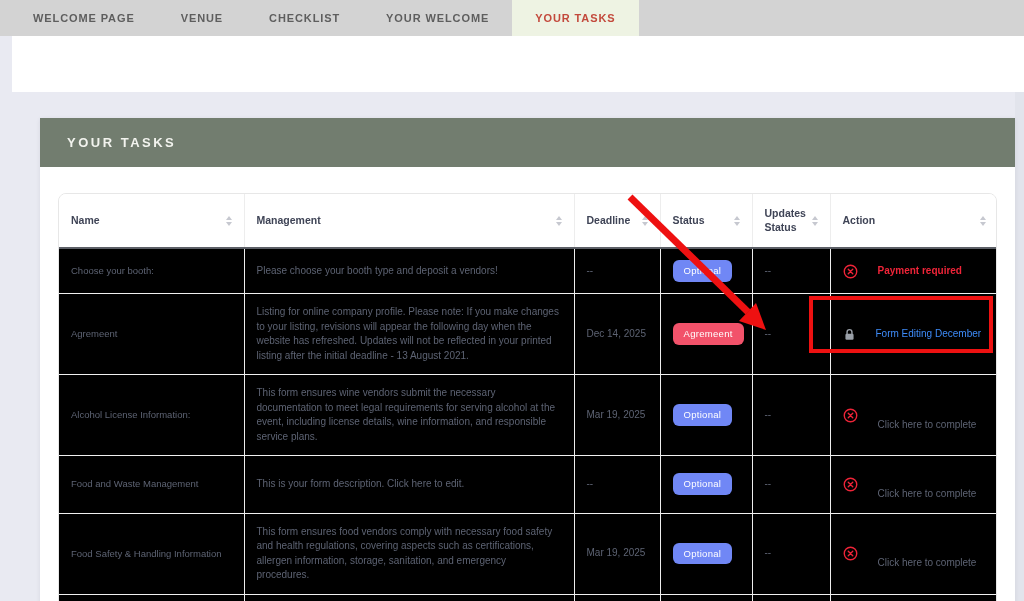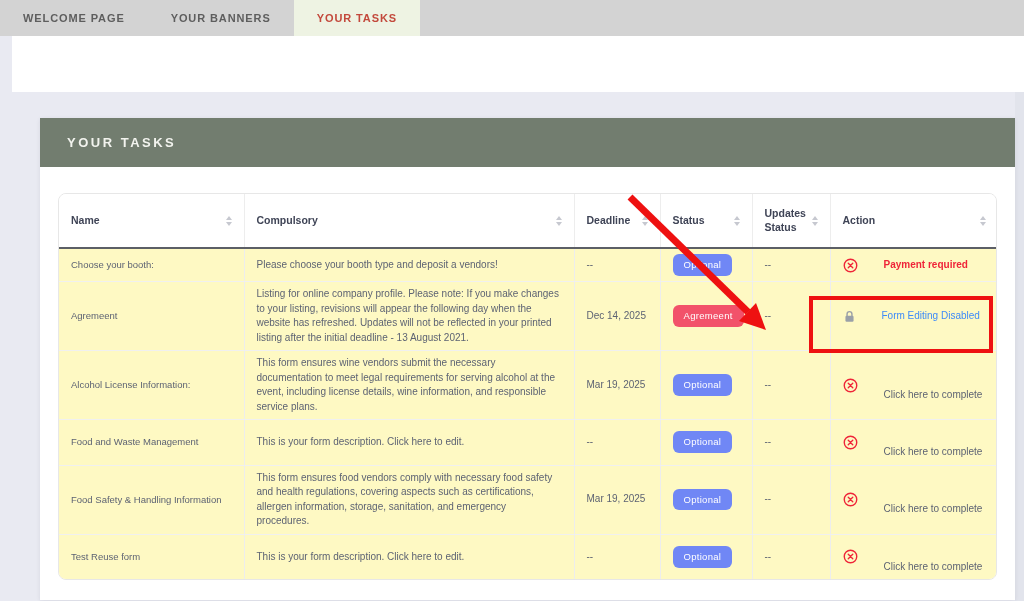--- a/index.html
+++ b/index.html
@@ -9,21 +9,21 @@
     overflow: hidden;
     background: #e9eaf2;
     font-family: "Liberation Sans", sans-serif;
   }
 
   
   .tabbar {
     position: absolute; top: 0; left: 0; right: 0; height: 36px;
     background: #d3d3d3;
     display: flex; align-items: stretch;
-    padding-left: 0;
+    padding-left: 10px;
   }
   .tab {
     display: flex; align-items: center;
     padding: 0 23px;
     font-size: 11px; font-weight: bold; letter-spacing: 0.9px;
     color: #5e5e5e; cursor: pointer; white-space: nowrap;
   }
   .tab.active { background: #eef3e3; color: #c3493c; }
 
   .top-white { position: absolute; top: 36px; left: 12px; right: 0; height: 56px; background: #ffffff; }
@@ -68,37 +68,37 @@
     background: #ffffff;
   }
   .th-inner { display: flex; align-items: center; justify-content: space-between; gap: 5px; }
   .th-label { line-height: 1.3; }
   .sort-icon { display: inline-flex; flex-direction: column; gap: 2px; flex: none; cursor: pointer; }
   .sort-icon i { display: block; width: 0; height: 0; border-left: 3.5px solid transparent; border-right: 3.5px solid transparent; }
   .sort-icon .up { border-bottom: 4.5px solid #c6c8d0; }
   .sort-icon .down { border-top: 4.5px solid #c6c8d0; }
 
   tbody td {
-    padding: 5px 12px;
+    padding: 11px 12px;
     font-size: 10px; color: #5d6373; line-height: 1.45;
     border-bottom: 1px solid #f0f0f0;
-    background: #fef9c3;
+    background: #000000;
   }
   tbody tr:last-child td { border-bottom: none; }
   td.cell-name { font-size: 9.5px; white-space: nowrap; overflow: hidden; }
   td.cell-deadline { white-space: nowrap; }
 
   .badge {
     display: inline-block; padding: 4px 11px; border-radius: 6px;
     font-size: 9.5px; color: #ffffff; letter-spacing: 0.3px; white-space: nowrap;
   }
   .badge-blue { background: #7087f5; }
   .badge-red { background: #f2526a; }
 
-  .action { display: flex; align-items: center; gap: 26px; white-space: nowrap; }
+  .action { display: flex; align-items: center; gap: 20px; white-space: nowrap; }
   .action .icon { display: inline-flex; flex: none; }
   .action-label { font-size: 10px; cursor: pointer; }
   .action-danger .action-label { color: #ef2438; font-weight: bold; }
   .action-link .action-label { color: #3e8bf8; }
   .action-default .action-label { color: #5d6373; margin-top: 20px; }
 
   
   .annotation-box {
     position: absolute; left: 809px; top: 296px; width: 184px; height: 57px;
     border: 4px solid #ee1111; pointer-events: none; z-index: 20;
@@ -106,21 +106,27 @@
   .annotation-arrow { position: absolute; left: 0; top: 0; pointer-events: none; z-index: 20; }
 </style>
 </head>
 <body>
 
 <div class="tabbar">
     <div class="tab">
     <span>WELCOME PAGE</span>
   </div>
     <div class="tab">
-    <span>YOUR BANNERS</span>
+    <span>VENUE</span>
+  </div>
+    <div class="tab">
+    <span>CHECKLIST</span>
+  </div>
+    <div class="tab">
+    <span>YOUR WELCOME</span>
   </div>
     <div class="tab active">
     <span>YOUR TASKS</span>
   </div>
   </div>
 <div class="top-white"></div>
 <div class="right-strip"></div>
 
 <div class="card">
   <div class="card-header">
@@ -142,21 +148,21 @@
     <div class="th-inner">
       <span class="th-label">Name</span>
       <span class="sort-icon">
                   <i class="up"></i>
                   <i class="down"></i>
                 </span>
     </div>
   </th>
             <th>
     <div class="th-inner">
-      <span class="th-label">Compulsory</span>
+      <span class="th-label">Management</span>
       <span class="sort-icon">
                   <i class="up"></i>
                   <i class="down"></i>
                 </span>
     </div>
   </th>
             <th>
     <div class="th-inner">
       <span class="th-label">Deadline</span>
       <span class="sort-icon">
@@ -226,21 +232,21 @@
     <td class="cell-approval">--</td>
     <td class="cell-action">
       <div class="action action-link">
 
         <span class="icon">
           <svg viewBox="0 0 24 24" width="13" height="13">
                     <path d="M7.5 11V7.5a4.5 4.5 0 0 1 9 0V11" fill="none" stroke="#9aa0a8" stroke-width="2.6"></path>
                     <rect x="4.5" y="10.5" width="15" height="11" rx="2.2" fill="#9aa0a8"></rect>
                   </svg>
         </span>
-        <span class="action-label">Form Editing Disabled</span>
+        <span class="action-label">Form Editing December</span>
       </div>
     </td>
   </tr>
           <tr>
     <td class="cell-name">Alcohol License Information:</td>
     <td class="cell-desc">This form ensures wine vendors submit the necessary documentation to meet legal requirements for serving alcohol at the event, including license details, wine information, and responsible service plans.</td>
     <td class="cell-deadline">Mar 19, 2025</td>
     <td class="cell-status">
       <span class="badge badge-blue">Optional</span>
     </td>

